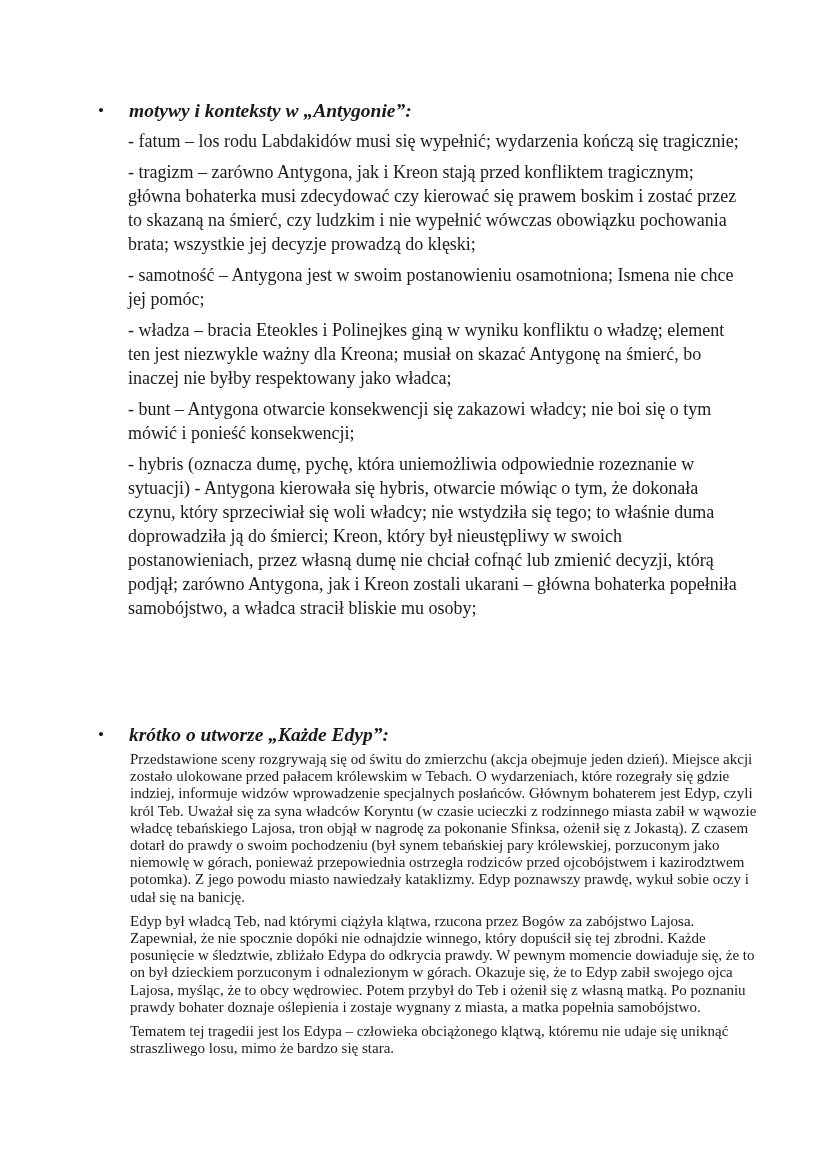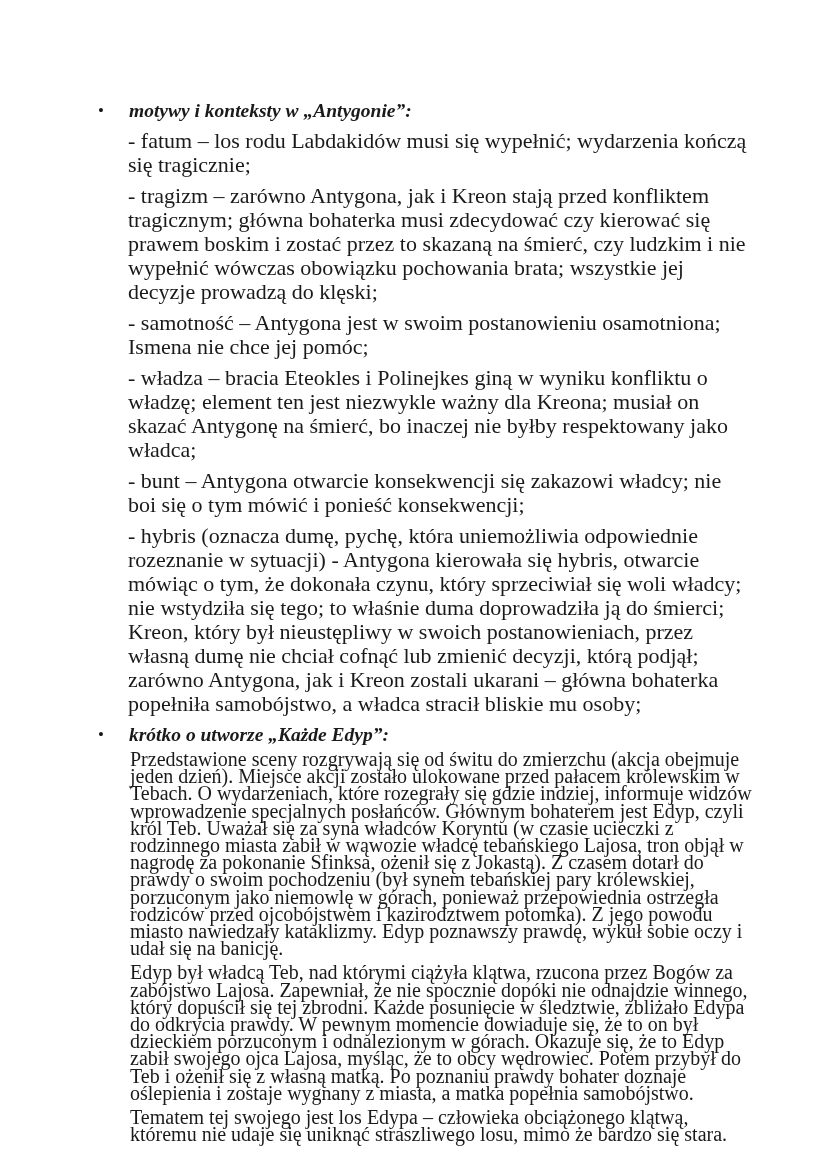--- a/index.html
+++ b/index.html
@@ -41,28 +41,28 @@
     .bullet {
       position: absolute;
       left: 2px;
       top: 0;
       font-style: normal;
       font-weight: normal;
       font-size: 17px;
     }
     .big-para {
       margin: 0 0 7px 32px;
-      font-size: 22px;
+      font-size: 18px;
       line-height: 24px;
       width: 620px;
       font-family: Liberation Serif, serif;
     }
     .small-para {
       margin: 0 0 7px 34px;
-      font-size: 20px;
+      font-size: 15px;
       line-height: 17.2px;
       width: 628px;
     }
     .section-2 .heading-row { margin-bottom: 4px; }
   </style>
 </head>
 <body>
 
 <div class="page">
 
@@ -79,16 +79,16 @@
     <p class="big-para">- hybris (oznacza dumę, pychę, która uniemożliwia odpowiednie rozeznanie w sytuacji)  - Antygona kierowała się hybris, otwarcie mówiąc o tym, że dokonała czynu, który sprzeciwiał się woli władcy; nie wstydziła się tego; to właśnie duma doprowadziła ją do śmierci; Kreon, który był nieustępliwy w swoich postanowieniach, przez własną dumę nie chciał cofnąć lub zmienić decyzji, którą podjął; zarówno Antygona, jak i Kreon zostali ukarani – główna bohaterka popełniła samobójstwo, a władca stracił bliskie mu osoby;</p>
   </div>
 
   <div class="section section-2">
     <div class="heading-row">
       <span class="bullet">•</span>
       <span>krótko o utworze „Każde Edyp”:</span>
     </div>
     <p class="small-para">Przedstawione sceny rozgrywają się od świtu do zmierzchu (akcja obejmuje jeden dzień). Miejsce akcji zostało ulokowane przed pałacem królewskim w Tebach. O wydarzeniach, które rozegrały się gdzie indziej, informuje widzów wprowadzenie specjalnych posłańców. Głównym bohaterem jest Edyp, czyli król Teb. Uważał się za syna władców Koryntu (w czasie ucieczki z rodzinnego miasta zabił w wąwozie władcę tebańskiego Lajosa, tron objął w nagrodę za pokonanie Sfinksa, ożenił się z Jokastą). Z czasem dotarł do prawdy o swoim pochodzeniu (był synem tebańskiej pary królewskiej, porzuconym jako niemowlę w górach, ponieważ przepowiednia ostrzegła rodziców przed ojcobójstwem i kazirodztwem potomka). Z jego powodu miasto nawiedzały kataklizmy. Edyp poznawszy prawdę, wykuł sobie oczy i udał się na banicję.</p>
     <p class="small-para">Edyp był władcą Teb, nad którymi ciążyła klątwa, rzucona przez Bogów za zabójstwo Lajosa. Zapewniał, że nie spocznie dopóki nie odnajdzie winnego, który dopuścił się tej zbrodni. Każde posunięcie w śledztwie, zbliżało Edypa do odkrycia prawdy. W pewnym momencie dowiaduje się, że to on był dzieckiem porzuconym i odnalezionym w górach. Okazuje się, że to Edyp zabił swojego ojca Lajosa, myśląc, że to obcy wędrowiec. Potem przybył do Teb i ożenił się z własną matką. Po poznaniu prawdy bohater doznaje oślepienia i zostaje wygnany z miasta, a matka popełnia samobójstwo.</p>
-    <p class="small-para">Tematem tej swojego jest los Edypa – człowieka obciążonego klątwą, któremu nie udaje się uniknąć straszliwego losu, mimo że bardzo się stara.</p>
+    <p class="small-para">Tematem tej tragedii jest los Edypa – człowieka obciążonego klątwą, któremu nie udaje się uniknąć straszliwego losu, mimo że bardzo się stara.</p>
   </div>
 
 </div>
 
 </body></html>

